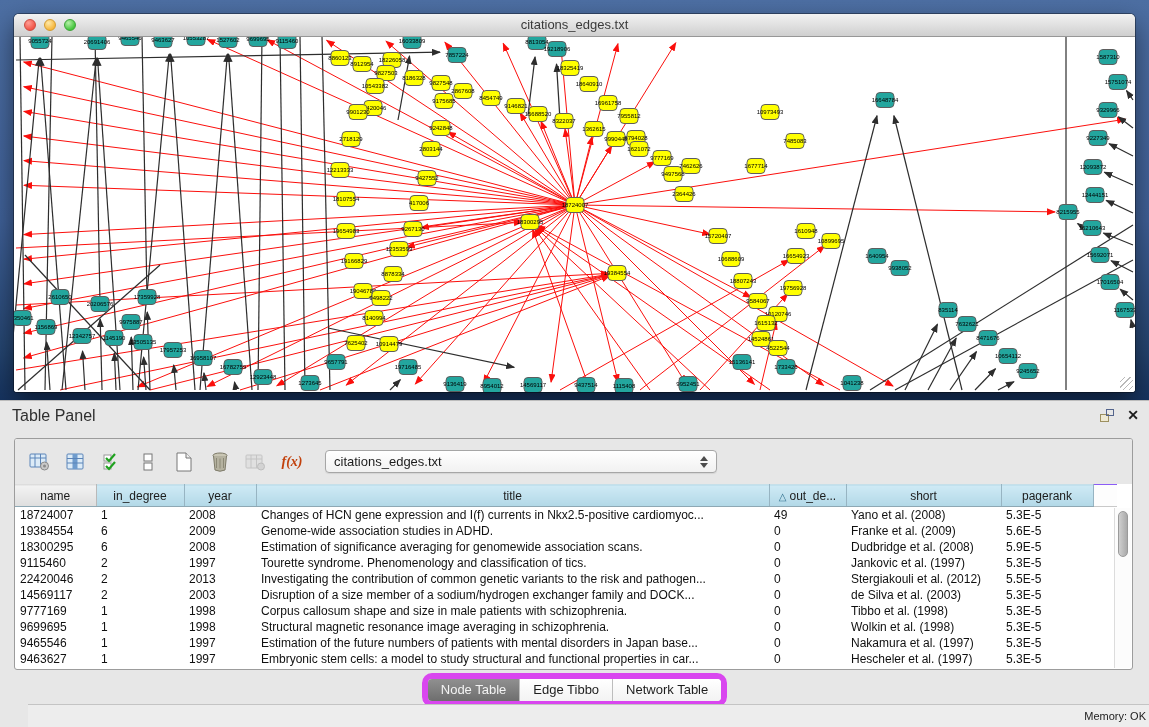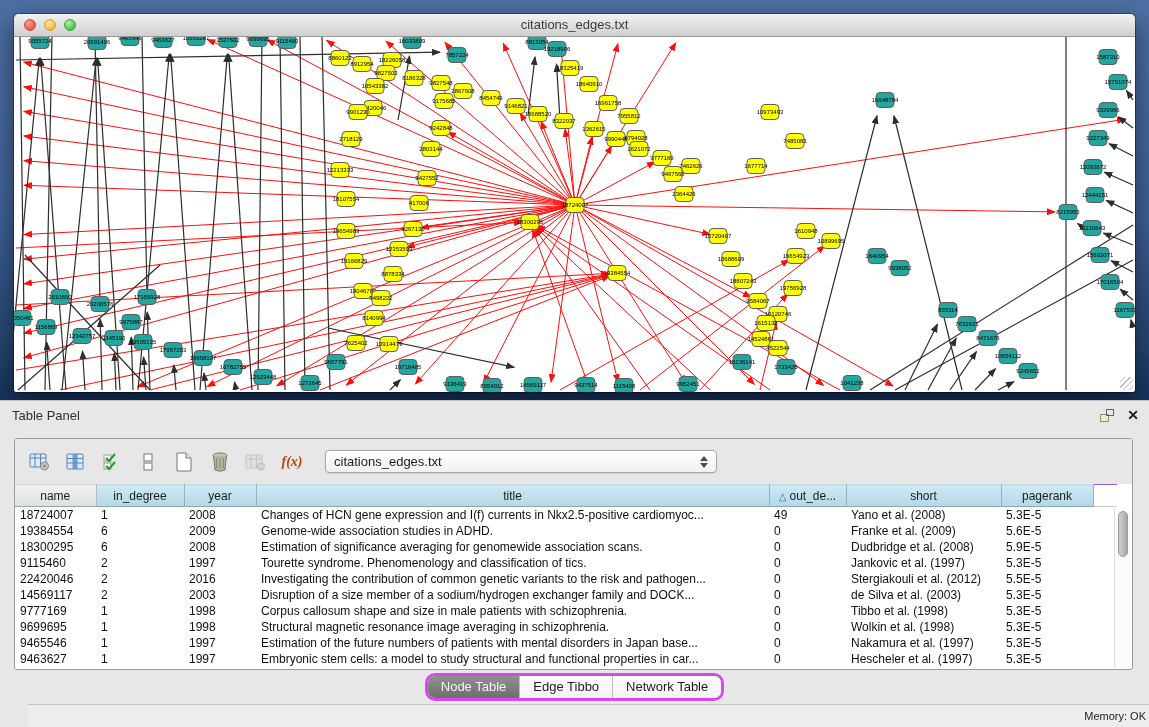--- a/index.html
+++ b/index.html
@@ -22,21 +22,21 @@
   .wintitle { text-align:center; font-size:13px; line-height:22px; color:#3a3a3a; }
   #net-svg { position:absolute; left:0; top:23px; width:1121px; height:355px; background:#fff;
     border-radius:0 0 3px 3px; }
   .grip { position:absolute; right:2px; bottom:2px; width:13px; height:13px;
     background:repeating-linear-gradient(135deg, transparent 0 3px, #b9b9b9 3px 4px); }
 
   
   #panel { position:absolute; left:0; top:400px; width:1149px; height:327px;
     background:#e7e7e7; border-top:1px solid #bcbcbc; }
   .panel-header { position:relative; height:31px; }
-  .panel-title { position:absolute; left:12px; top:0; line-height:30px; font-size:13px; color:#2f2f2f; }
+  .panel-title { position:absolute; left:12px; top:0; line-height:30px; font-size:16px; color:#2f2f2f; }
   .panel-icons { position:absolute; right:10px; top:7px; display:flex; gap:12px; align-items:center; }
   .float-ic { position:relative; width:15px; height:14px; }
   .float-ic .sq1 { position:absolute; left:0; bottom:0; width:9px; height:8px; border:1px solid #9d9060; background:#efe9d2; }
   .float-ic .sq2 { position:absolute; right:1px; top:1px; width:8px; height:7px; border:1px solid #54648c; }
   .close-ic { font-size:14px; font-weight:bold; color:#1c1c1c; line-height:14px; cursor:default; }
 
   #tablebox { position:absolute; left:14px; top:37px; width:1119px; height:232px;
     background:#fff; border:1px solid #9c9c9c; border-radius:3px; overflow:hidden; }
   .toolbar { height:45px; background:#e7e7e7; display:flex; align-items:center; padding-left:10px; gap:6px; }
   .tbtn { width:30px; height:26px; display:flex; align-items:center; justify-content:center; }
@@ -58,21 +58,21 @@
   .grid th.filler { background:#fdfdfd; border:none; border-bottom:1px solid #c9c9c9; }
   .grid td { height:16px; font-size:12px; color:#101010; padding:0 3px 0 5px;
     white-space:nowrap; overflow:hidden; background:#fff; }
   .sorttri { color:#32708e; font-size:10px; margin-right:3px; }
   .vscroll { position:absolute; right:1px; top:69px; bottom:1px; width:17px;
     background:#fcfcfc; border-left:1px solid #dcdcdc; }
   .vthumb { position:absolute; left:3px; top:3px; width:10px; height:46px; border-radius:6px;
     background:linear-gradient(90deg,#cfcfcf,#a9a9a9); border:1px solid #9a9a9a; }
 
   .tabbar { position:absolute; left:0; top:272px; width:100%; display:flex; justify-content:center; }
-  .seg { display:flex; border:3px solid #d946ef; border-radius:10px; overflow:hidden;
+  .seg { display:flex; border:6px solid #d946ef; border-radius:10px; overflow:hidden;
     background:#fcfcfc; box-shadow:0 1px 0 rgba(255,255,255,.7); }
   .seg .tab { font-size:13px; height:22px; line-height:21px; padding:0 13px; color:#1e1e1e;
     border-left:1px solid #bdbdbd; background:linear-gradient(#ffffff,#f3f3f3); cursor:default; }
   .seg .tab:first-child { border-left:none; }
   .seg .tab.selected { background:linear-gradient(#909090,#6e6e6e); color:#f3f3f3; }
 
   .statusbar { position:absolute; left:0; bottom:0; width:100%; height:23px;
     border-top:1px solid #c4c4c4; background:#ededed;margin-left:28px; }
   .mem { position:absolute; right:12px; top:4px; display:flex; align-items:center; gap:6px;
     font-size:11px; color:#222; }
@@ -831,21 +831,21 @@
             <td>1997</td>
             <td>Tourette syndrome. Phenomenology and classification of tics.</td>
             <td>0</td>
             <td>Jankovic et al. (1997)</td>
             <td>5.3E-5</td>
             <td></td>
           </tr>
           <tr>
             <td>22420046</td>
             <td>2</td>
-            <td>2016</td>
+            <td>2013</td>
             <td>Investigating the contribution of common genetic variants to the risk and pathogen...</td>
             <td>0</td>
             <td>Stergiakouli et al. (2012)</td>
             <td>5.5E-5</td>
             <td></td>
           </tr>
           <tr>
             <td>14569117</td>
             <td>2</td>
             <td>2003</td>

